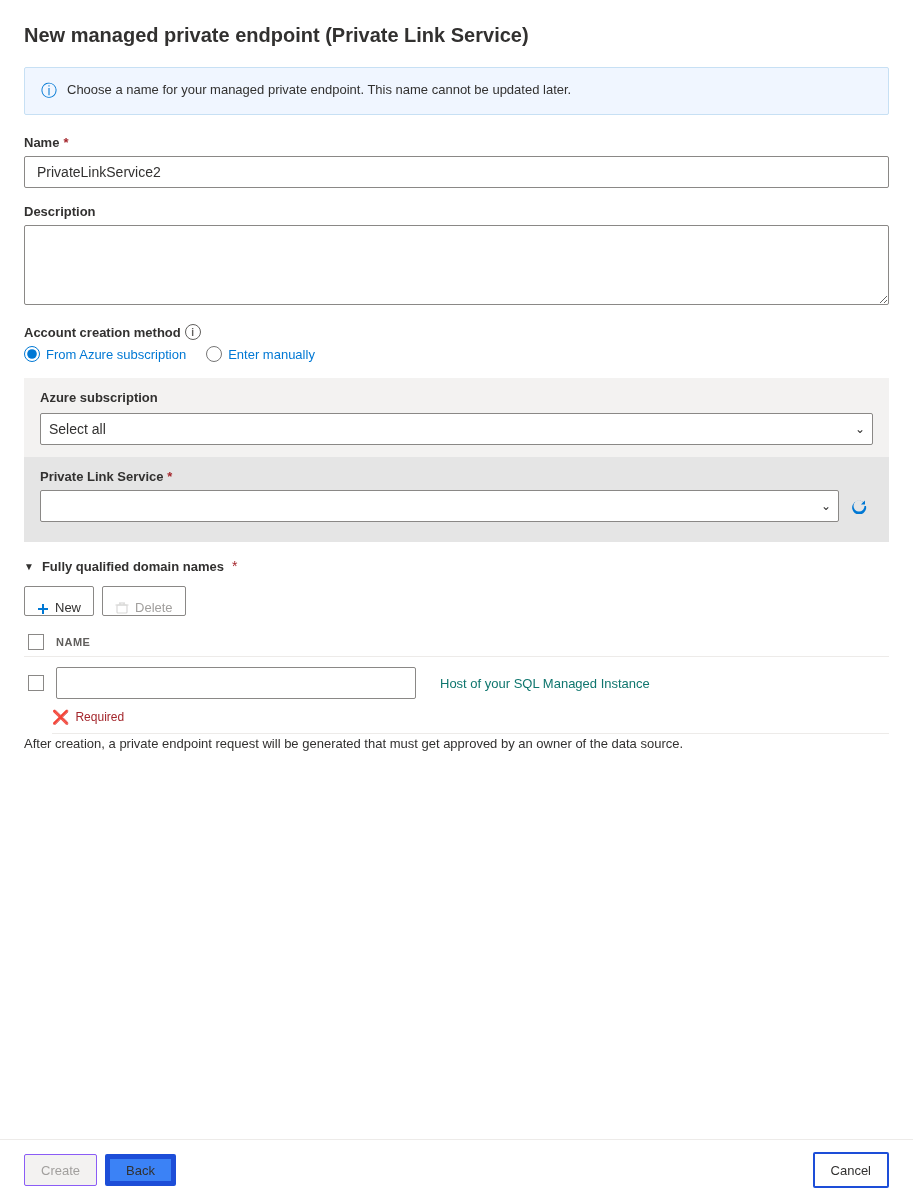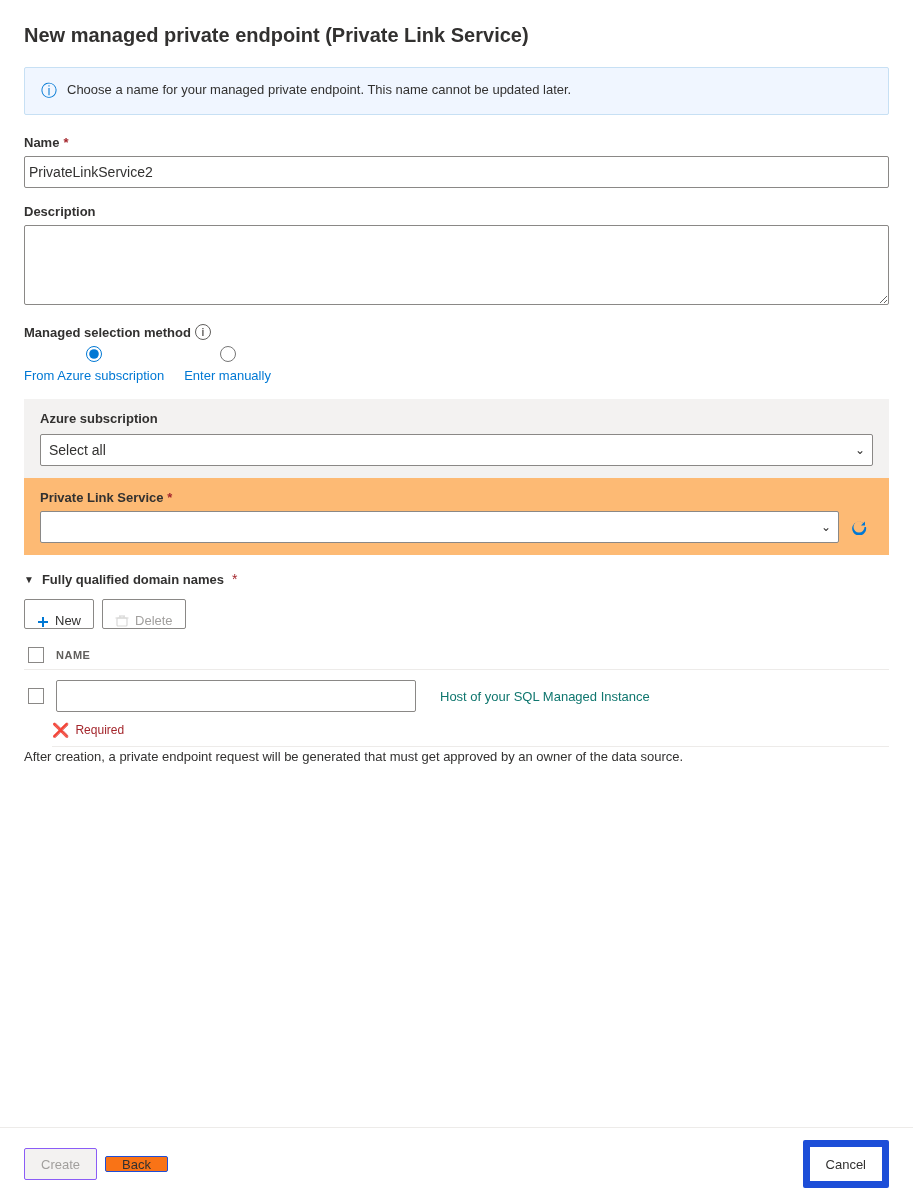--- a/index.html
+++ b/index.html
@@ -64,21 +64,21 @@
       border-radius: 50%;
       font-size: 10px;
       color: #605e5c;
       cursor: help;
     }
     input[type="text"] {
       width: 100%;
       height: 32px;
       border: 1px solid #8a8886;
       border-radius: 2px;
-      padding: 0 4px;
+      padding: 0 12px;
       font-size: 14px;
       color: #323130;
       outline: none;
     }
     textarea {
       width: 100%;
       height: 80px;
       border: 1px solid #8a8886;
       border-radius: 2px;
       padding: 8px;
@@ -91,21 +91,20 @@
       display: flex;
       align-items: center;
       gap: 20px;
       margin-bottom: 16px;
     }
     .radio-option {
       display: flex;
       align-items: center;
       gap: 6px;
       cursor: pointer;
-      flex-direction: column;
     }
     .radio-option input[type="radio"] {
       width: 16px;
       height: 16px;
       accent-color: #0078d4;
       cursor: pointer;
     }
     .radio-label {
       font-size: 13px;
       color: #0078d4;
@@ -142,22 +141,22 @@
     .select-chevron {
       position: absolute;
       right: 8px;
       top: 50%;
       transform: translateY(-50%);
       pointer-events: none;
       color: #323130;
       font-size: 12px;
     }
     .private-link-section {
-      background: #fdba74;
-      padding: 0 16px 12px 16px;
+      background: #e5e5e5;
+      padding: 0 16px 20px 16px;
     }
     .private-link-label {
       font-size: 13px;
       font-weight: 600;
       color: #323130;
       margin-bottom: 6px;
       padding-top: 12px;
     }
     .select-with-refresh {
       display: flex;
@@ -313,33 +312,33 @@
       height: 32px;
       padding: 0 16px;
       border: 1px solid #8b5cf6;
       background: #f3f2f1;
       border-radius: 2px;
       font-size: 13px;
       color: #a19f9d;
       cursor: not-allowed;
     }
     .btn-back {
-      height: 16px;
+      height: 32px;
       padding: 0 16px;
-      border: 1px solid #1d4ed8;
-      background: #f97316;
+      border: 5px solid #1d4ed8;
+      background: #3b82f6;
       border-radius: 2px;
       font-size: 13px;
       color: #323130;
       cursor: pointer;
     }
     .btn-cancel {
-      height: 48px;
+      height: 36px;
       padding: 0 16px;
-      border: 7px solid #1d4ed8;
+      border: 2px solid #1d4ed8;
       background: #fff;
       border-radius: 2px;
       font-size: 13px;
       color: #323130;
       cursor: pointer;
     }
     .main-content { padding-bottom: 80px; }
   </style>
 </head>
 <body>
@@ -361,21 +360,21 @@
     <input type="text" value="PrivateLinkService2" style="">
   </div>
 
   <div class="field-group">
     <div class="field-label">Description</div>
     <textarea style=""></textarea>
   </div>
 
   <div class="field-group">
     <div class="field-label">
-      <span>Managed selection method</span>
+      <span>Account creation method</span>
       <span class="info-circle">i</span>
     </div>
     <div class="radio-group">
       <label class="radio-option">
         <input type="radio" name="account-method" checked="" style="">
         <span class="radio-label">From Azure subscription</span>
       </label>
       <label class="radio-option">
         <input type="radio" name="account-method" style="">
         <span class="radio-label">Enter manually</span>

